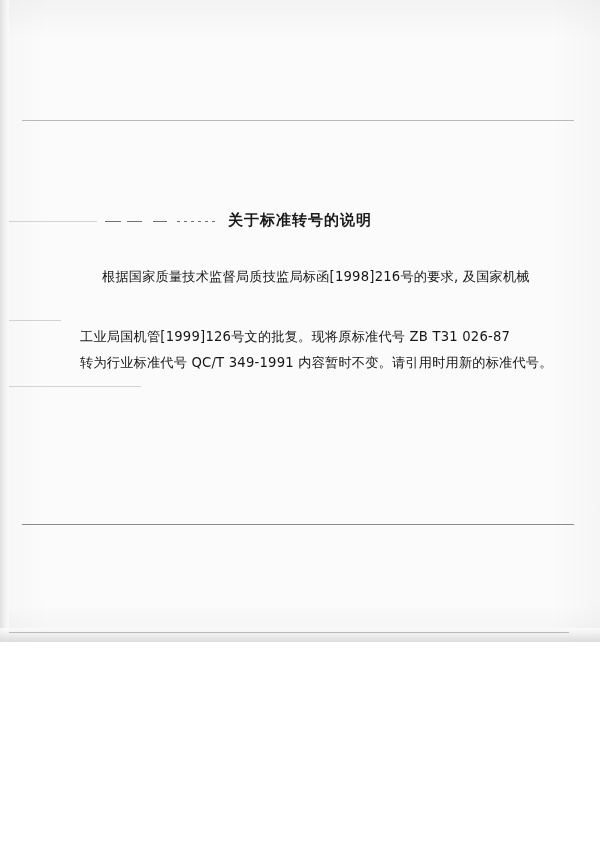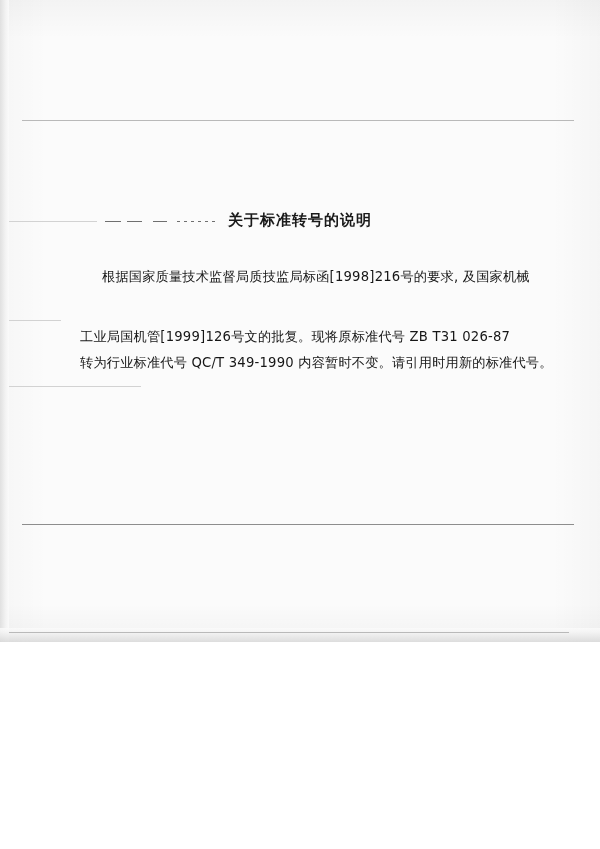--- a/index.html
+++ b/index.html
@@ -135,16 +135,16 @@
     <span class="d7"></span>
       <span class="d8"></span>
       <span class="d9"></span>
   </div>
 
   <div class="doc-title">关于标准转号的说明</div>
 
   <div class="para">
     <div class="line l1 indent">根据国家质量技术监督局质技监局标函[1998]216号的要求, 及国家机械</div>
     <div class="line l2">工业局国机管[1999]126号文的批复。现将原标准代号  ZB T31 026-87</div>
-    <div class="line l3">转为行业标准代号 QC/T 349-1990 内容暂时不变。请引用时用新的标准代号。</div>
+    <div class="line l3">转为行业标准代号 QC/T 349-1991 内容暂时不变。请引用时用新的标准代号。</div>
   </div>
 
 </div>
 
 </body></html>

